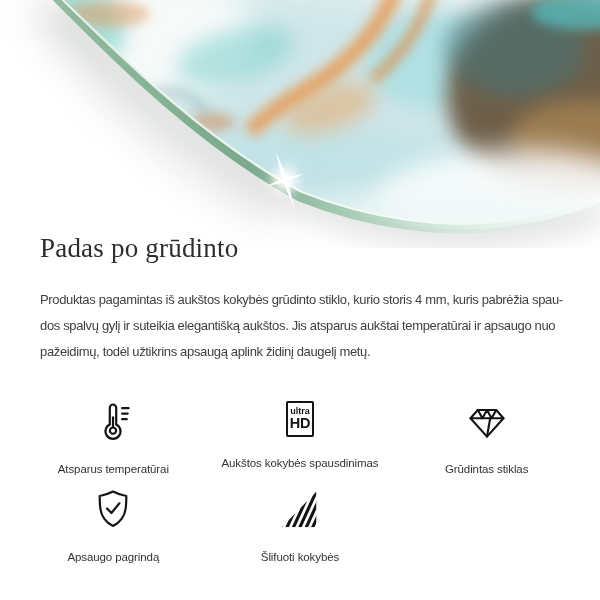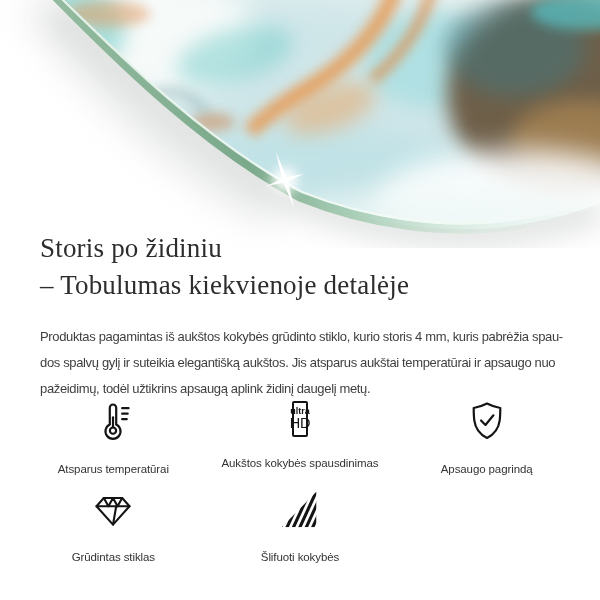--- a/index.html
+++ b/index.html
@@ -21,26 +21,26 @@
     position:absolute;top:399px;left:20px;width:560px;
     display:grid;grid-template-columns:repeat(3,1fr);
     row-gap:20px;
   }
   .feature{display:flex;flex-direction:column;align-items:center;height:68px;}
   .ficon{height:46px;display:flex;align-items:center;justify-content:center;}
   .flabel{margin-top:20px;font-size:11.5px;color:#333333;letter-spacing:-0.1px;text-align:center;}
   svg.icon{width:44px;height:44px;display:block;}
   
   .uhd-box{
-    width:16px;height:36px;border:2.5px solid #141414;border-radius:2px;
+    width:28px;height:36px;border:2.5px solid #141414;border-radius:2px;
     display:flex;flex-direction:column;align-items:center;justify-content:center;
     box-sizing:border-box;color:#141414;margin-top:2px;
   }
   .uhd-top{font-size:9px;line-height:9px;font-weight:600;letter-spacing:0;}
-  .uhd-bottom{font-size:14.5px;line-height:15px;font-weight:400;letter-spacing:-0.3px;}
+  .uhd-bottom{font-size:14.5px;line-height:15px;font-weight:700;letter-spacing:-0.3px;}
 </style>
 </head>
 <body>
 
 <div class="hero">
   <svg width="600" height="248" viewBox="0 0 600 248">
     <defs>
       <clipPath id="disc">
         <path d="M55,-4 C120,62 205,146 300,197 C372,226 442,232 492,228 C537,224 577,212 604,202 L604,-4 Z"></path>
       </clipPath>
@@ -108,22 +108,21 @@
     <g transform="translate(285,180) rotate(-18)">
       <circle r="13" fill="#ffffff" filter="url(#b6)" opacity="0.95"></circle>
       <polygon points="0,-30 2.6,0 0,30 -2.6,0" fill="#ffffff" opacity="0.95"></polygon>
       <polygon points="-20,0 0,-2.4 20,0 0,2.4" fill="#ffffff" opacity="0.95"></polygon>
     </g>
   </svg>
 </div>
 
 <div class="content">
   <div class="title">
-    <div>Storis po židiniu</div>
-    <div>– Tobulumas kiekvienoje detalėje</div>
+    <div>Padas po grūdinto</div>
   </div>
   <div class="desc">
     <div>Produktas pagamintas iš aukštos kokybės grūdinto stiklo, kurio storis 4 mm, kuris pabrėžia spau-</div>
     <div>dos spalvų gylį ir suteikia elegantišką aukštos. Jis atsparus aukštai temperatūrai ir apsaugo nuo</div>
     <div>pažeidimų, todėl užtikrins apsaugą aplink židinį daugelį metų.</div>
   </div>
 </div>
 
 <div class="features">
 
@@ -149,41 +148,41 @@
         <div class="uhd-top">ultra</div>
         <div class="uhd-bottom">HD</div>
       </div>
     </div>
     <div class="flabel">Aukštos kokybės spausdinimas</div>
   </div>
 
   <div class="feature">
     <div class="ficon">
       <svg class="icon" viewBox="0 0 48 48">
-        <g fill="none" stroke="#141414" stroke-width="2.4" stroke-linecap="round" stroke-linejoin="round">
-          <path d="M24,5 C29,7.6 33.8,9.2 38.5,9.8 C38.5,14 38.4,19.5 37.8,23.5 C36.6,32.6 31.2,38.8 24,42.5 C16.8,38.8 11.4,32.6 10.2,23.5 C9.6,19.5 9.5,14 9.5,9.8 C14.2,9.2 19,7.6 24,5 Z"></path>
-          <path d="M17.5,23.5 L22.3,28.3 L31,17.8"></path>
-        </g>
-      </svg>
-    </div>
-    <div class="flabel">Apsaugo pagrindą</div>
-  </div>
-
-  <div class="feature">
-    <div class="ficon">
-      <svg class="icon" viewBox="0 0 48 48">
         <g fill="none" stroke="#141414" stroke-width="2.3" stroke-linecap="round" stroke-linejoin="round">
           <path d="M14,12 L34,12 L42,21 L24,41 L6,21 Z"></path>
           <polyline points="6,21 42,21"></polyline>
           <polyline points="14,12 19,21 24,12 29,21 34,12"></polyline>
           <line x1="27.5" y1="21" x2="24" y2="41"></line>
         </g>
       </svg>
     </div>
     <div class="flabel">Grūdintas stiklas</div>
+  </div>
+
+  <div class="feature">
+    <div class="ficon">
+      <svg class="icon" viewBox="0 0 48 48">
+        <g fill="none" stroke="#141414" stroke-width="2.4" stroke-linecap="round" stroke-linejoin="round">
+          <path d="M24,5 C29,7.6 33.8,9.2 38.5,9.8 C38.5,14 38.4,19.5 37.8,23.5 C36.6,32.6 31.2,38.8 24,42.5 C16.8,38.8 11.4,32.6 10.2,23.5 C9.6,19.5 9.5,14 9.5,9.8 C14.2,9.2 19,7.6 24,5 Z"></path>
+          <path d="M17.5,23.5 L22.3,28.3 L31,17.8"></path>
+        </g>
+      </svg>
+    </div>
+    <div class="flabel">Apsaugo pagrindą</div>
   </div>
 
   <div class="feature">
     <div class="ficon">
       <svg class="icon" viewBox="0 0 48 48">
         <defs>
           <clipPath id="triClip">
               <path d="M4,44 L42,5 L42,44 Z"></path>
             </clipPath>
         </defs>

